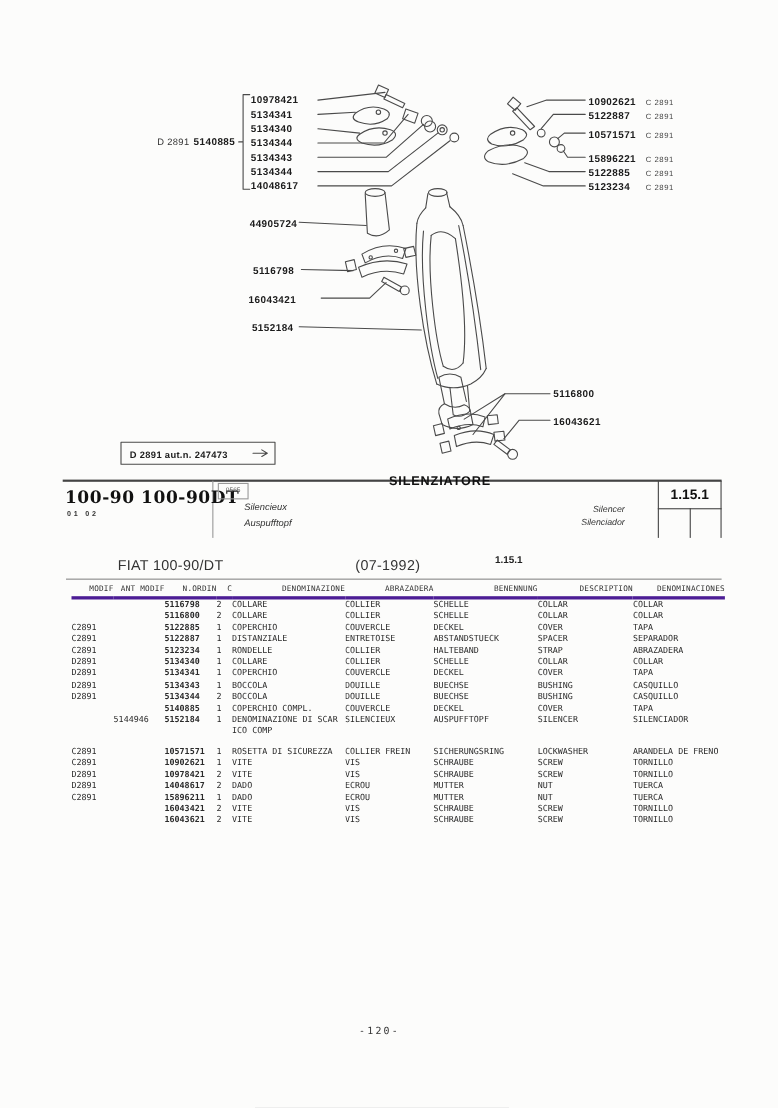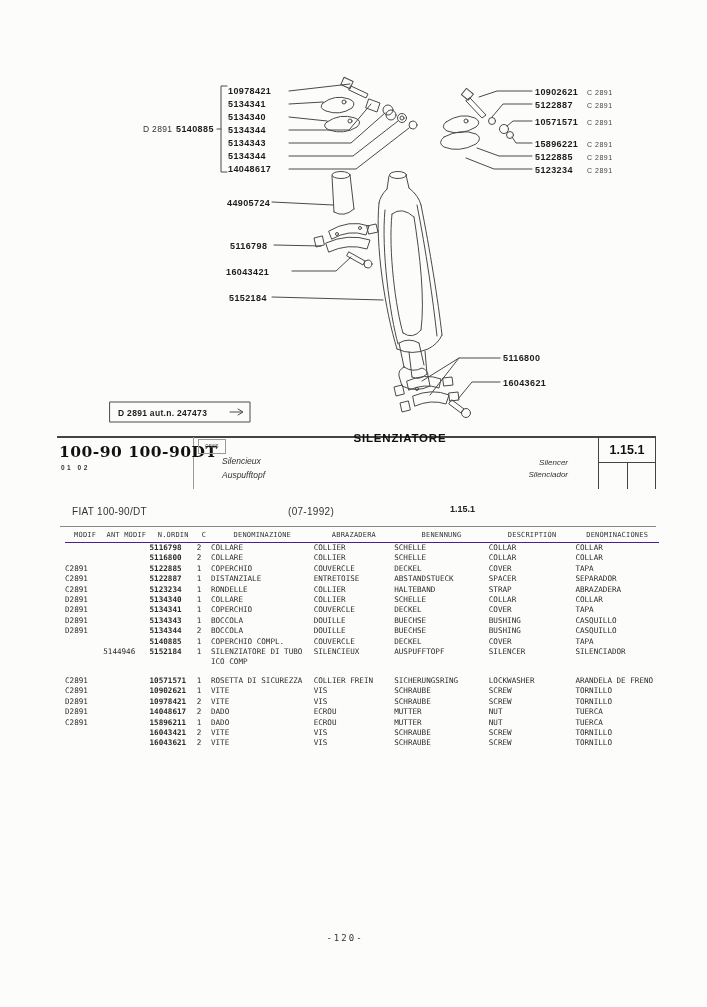--- a/index.html
+++ b/index.html
@@ -11,26 +11,26 @@
   .ref{font-family:"Liberation Sans",sans-serif;font-size:7px;letter-spacing:.5px;fill:#444;}
   .note-text{font-family:"Liberation Sans",sans-serif;font-weight:bold;font-size:8.5px;letter-spacing:.3px;}
   .abs{position:absolute;}
   .rule{position:absolute;background:#444;}
   .models{font-family:"DejaVu Serif",serif;font-weight:bold;font-size:15.5px;letter-spacing:.5px;color:#111;}
   .models-sub{font-size:6.5px;font-weight:bold;letter-spacing:2.5px;color:#333;}
   .badge{border:1px solid #999;color:#555;font-size:6px;text-align:center;line-height:12px;}
   .ital{font-style:italic;font-size:8.5px;color:#333;}
   .band-title{font-weight:bold;font-size:11.5px;letter-spacing:.8px;color:#111;}
   .section-num{font-weight:bold;font-size:12.5px;color:#111;}
-  .subhead{font-size:10px;color:#333;letter-spacing:.3px;}
+  .subhead{font-size:13px;color:#333;letter-spacing:.3px;margin-left:35px;}
   .subhead-sec{font-weight:bold;font-size:9px;color:#222;}
   table.parts{border-collapse:collapse;table-layout:fixed;width:594px;
         font-family:"DejaVu Sans Mono",monospace;font-size:7.6px;color:#2a2a2a;}
-  table.parts th{font-weight:normal;font-size:7px;text-align:center;color:#333;
-        border-bottom:1px solid #4c1d95;padding:0 0 3px 0;letter-spacing:.2px;}
+  table.parts th{font-weight:normal;font-size:7px;text-align:right;color:#333;
+        border-bottom:3px solid #4c1d95;padding:0 0 3px 0;letter-spacing:.2px;}
   table.parts td{padding:0;line-height:10.4px;white-space:pre-line;vertical-align:top;overflow:hidden;}
   table.parts td:nth-child(3){font-weight:bold;}
   table.parts tr.spacer td{height:8px;line-height:8px;}
   table.parts thead th:nth-child(1){padding-left:2px;}
   .footer{font-family:"DejaVu Sans Mono",monospace;font-size:9px;letter-spacing:2px;color:#333;text-align:center;}
 </style>
 </head>
 <body>
 
 <div class="page">
@@ -346,21 +346,21 @@
             <td>COUVERCLE</td>
             <td>DECKEL</td>
             <td>COVER</td>
             <td>TAPA</td>
           </tr>
           <tr>
             <td></td>
             <td>5144946</td>
             <td>5152184</td>
             <td>1</td>
-            <td>SILENZIATORE DI TUBO
+            <td>DENOMINAZIONE DI SCAR
 ICO COMP</td>
             <td>SILENCIEUX</td>
             <td>AUSPUFFTOPF</td>
             <td>SILENCER</td>
             <td>SILENCIADOR</td>
           </tr>
           <tr class="spacer">
             <td colspan="9"></td>
           </tr>
           <tr>

